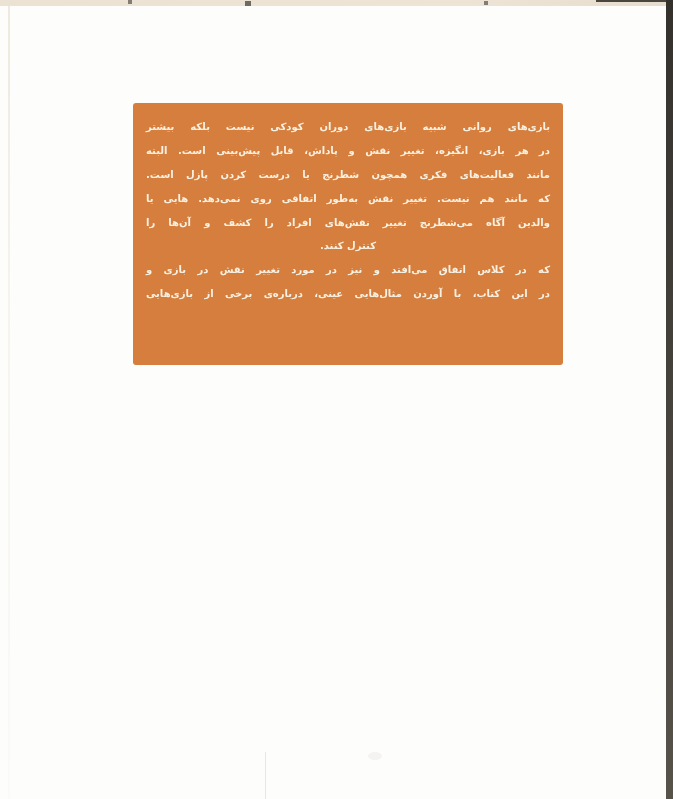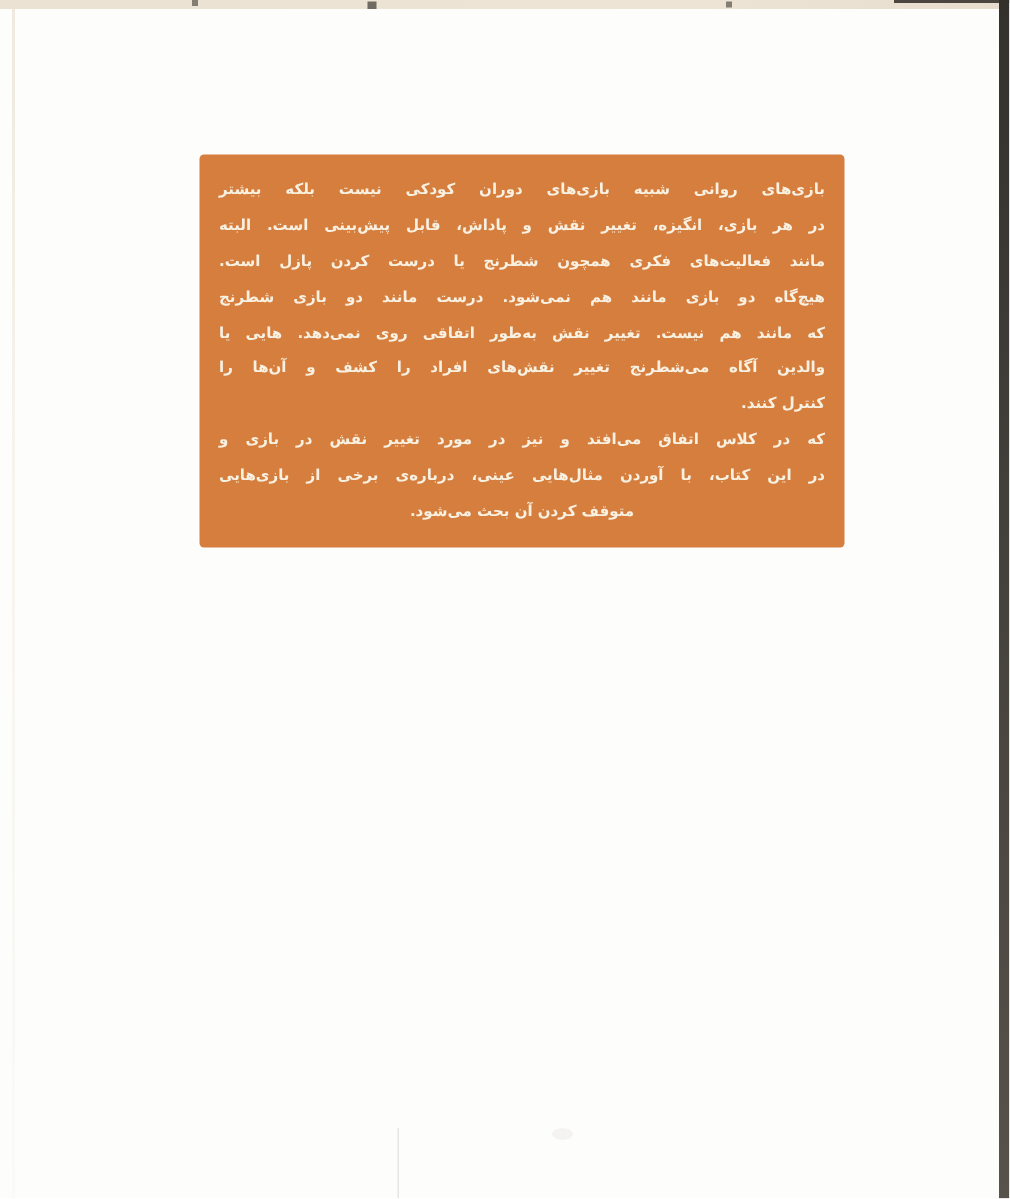--- a/index.html
+++ b/index.html
@@ -56,21 +56,21 @@
     font-weight: bold;
     font-size: 10px;
   }
   .line {
     line-height: 23.9px;
     height: 23.9px;
     white-space: nowrap;
     overflow: visible;
   }
   .line.just   { text-align: justify; text-align-last: justify; white-space: normal; }
-  .line.start  { text-align: right; }
+  .line.start  { text-align: center; }
   .line.center { text-align: center; }
 </style>
 </head>
 <body>
 
 <div class="page">
 
   <div class="scan-top-strip"></div>
   <span class="scan-mark mark-1"></span>
   <span class="scan-mark mark-2"></span>
@@ -78,22 +78,20 @@
   <div class="scan-top-hairline"></div>
   <div class="scan-right-strip"></div>
   <div class="scan-left-crease"></div>
   <div class="scan-bottom-line"></div>
   <div class="scan-smudge"></div>
 
   <div class="blurb" dir="rtl" lang="fa">
     <div class="line just">بازی‌های روانی شبیه بازی‌های دوران کودکی نیست بلکه بیشتر</div>
     <div class="line just">در هر بازی، انگیزه، تغییر نقش و پاداش، قابل پیش‌بینی است. البته</div>
     <div class="line just">مانند فعالیت‌های فکری همچون شطرنج یا درست کردن پازل است.</div>
-    <div class="line just">هیچ‌گاه دو بازی مانند هم نمی‌شود. درست مانند دو بازی شطرنج</div>
     <div class="line just">که مانند هم نیست. تغییر نقش به‌طور اتفاقی روی نمی‌دهد. هایی یا</div>
     <div class="line just">والدین آگاه می‌شطرنج تغییر نقش‌های افراد را کشف و آن‌ها را</div>
     <div class="line start">کنترل کنند.</div>
     <div class="line just">که در کلاس اتفاق می‌افتد و نیز در مورد تغییر نقش در بازی و</div>
     <div class="line just">در این کتاب، با آوردن مثال‌هایی عینی، درباره‌ی برخی از بازی‌هایی</div>
-    <div class="line center">متوقف کردن آن بحث می‌شود.</div>
   </div>
 
 </div>
 
 </body></html>

